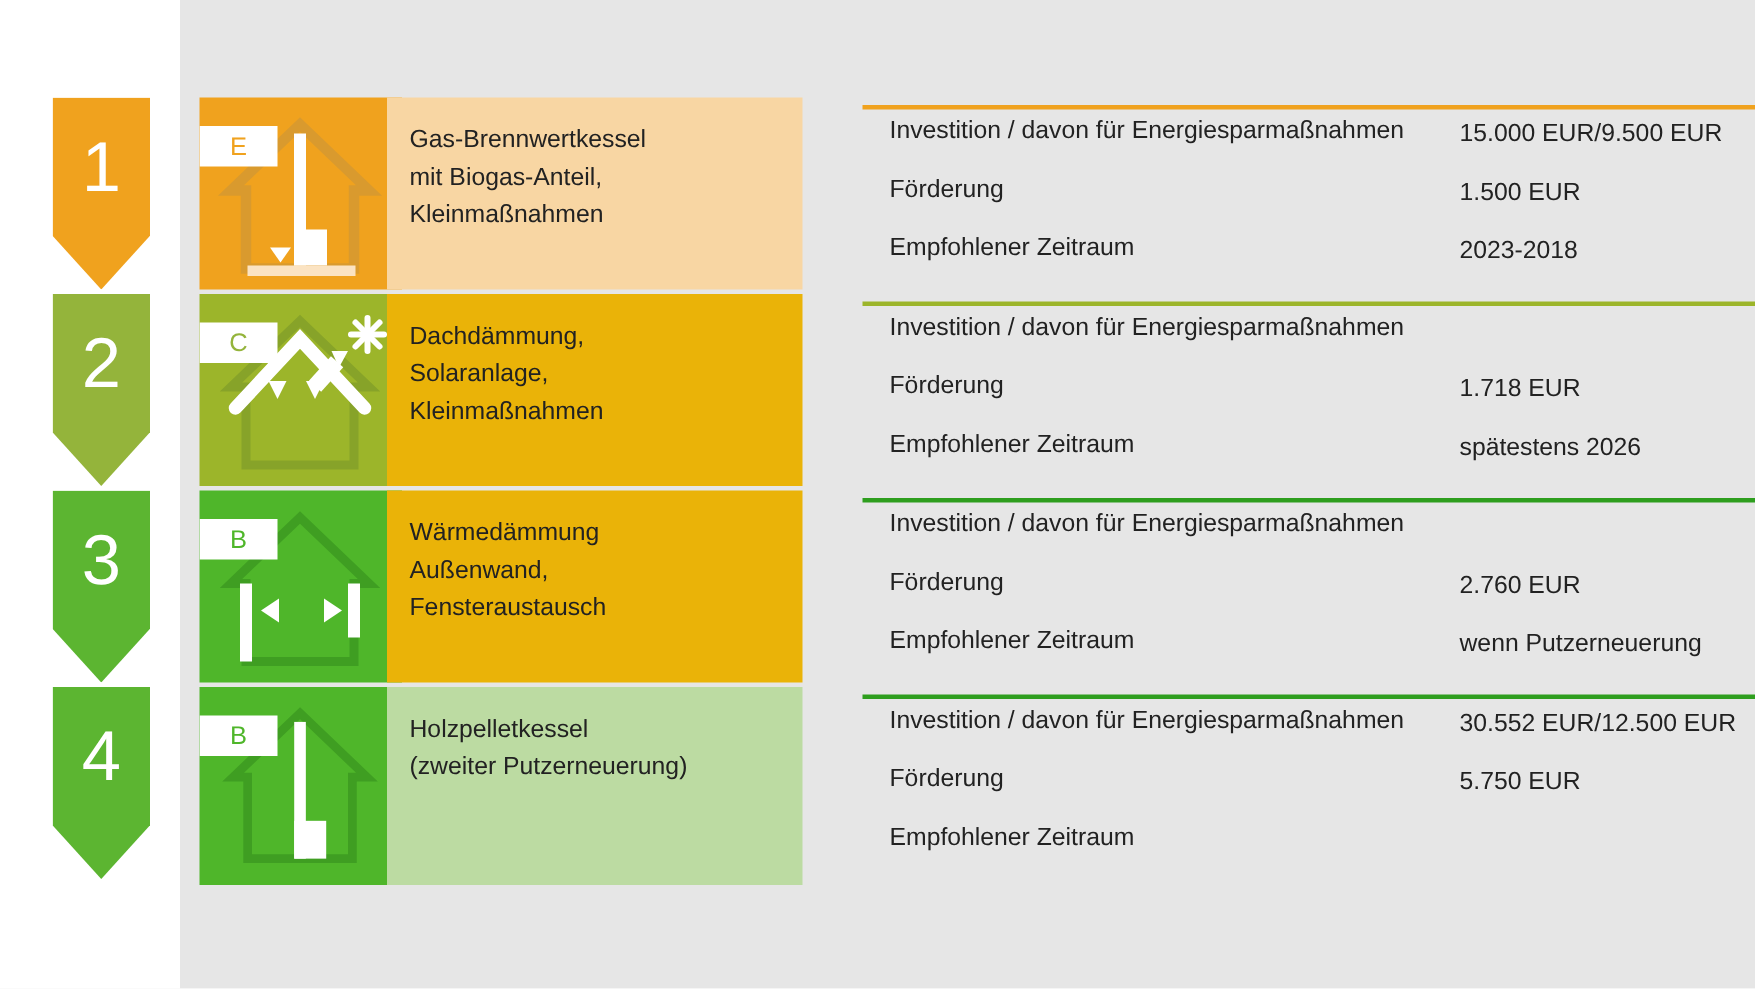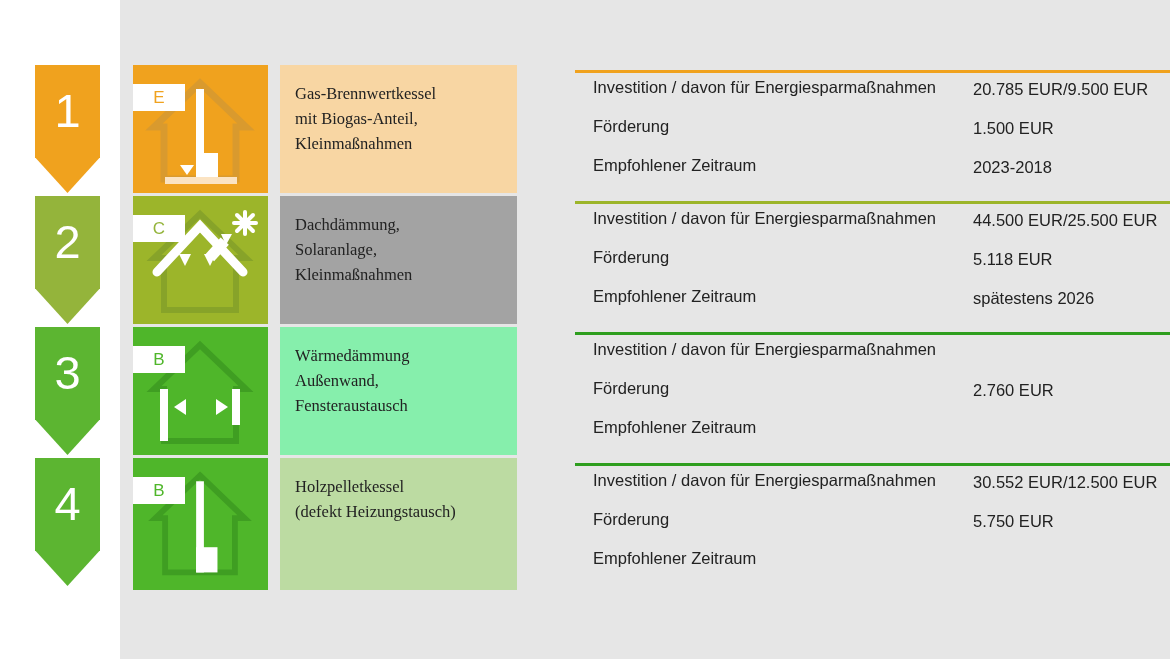--- a/index.html
+++ b/index.html
@@ -93,26 +93,25 @@
   .icon-svg {
     position: absolute;
     left: 0; top: 0;
     width: 135px;
     height: 128px;
   }
 
   
   .desc-tile {
     position: absolute;
-    left: 280px;
-    width: 237px;
+    left: 258px;
+    width: 277px;
     height: 128px;
     box-sizing: border-box;
     padding: 16px 0 0 15px;
-    font-family: Liberation Serif, serif;
   }
   .desc-tile .desc-text {
     font-size: 16.5px;
     line-height: 25px;
     color: #222222;
     white-space: pre-line;
   }
 
   
   .data-tile {
@@ -196,21 +195,21 @@
     <div class="desc-tile" style="background:#f8d6a3">
       <div class="desc-text">Gas-Brennwertkessel
 mit Biogas-Anteil,
 Kleinmaßnahmen</div>
     </div>
 
     <div class="data-tile" style="top:12px">
       <div class="rule" style="background:#f0a21e"></div>
       <div class="data-line">
         <span class="lbl">Investition / davon für Energiesparmaßnahmen</span>
-        <span class="val">20.785 EUR/9.500 EUR</span>
+        <span class="val">15.000 EUR/9.500 EUR</span>
       </div>
       <div class="data-line">
         <span class="lbl">Förderung</span>
         <span class="val">1.500 EUR</span>
       </div>
       <div class="data-line">
         <span class="lbl">Empfohlener Zeitraum</span>
         <span class="val">2023-2018</span>
       </div>
     </div>
@@ -230,35 +229,34 @@
         <g stroke="#ffffff" stroke-width="4" stroke-linecap="round">
           <line x1="112" y1="16" x2="112" y2="38"></line>
           <line x1="101" y1="27" x2="123" y2="27"></line>
           <line x1="104" y1="19" x2="120" y2="35"></line>
           <line x1="120" y1="19" x2="104" y2="35"></line>
         </g>
       </svg>
       <div class="badge" style="color:#94b43b">C</div>
     </div>
 
-    <div class="desc-tile" style="background:#a3a3a3">
+    <div class="desc-tile" style="background:#eab308">
       <div class="desc-text">Dachdämmung,
 Solaranlage,
 Kleinmaßnahmen</div>
     </div>
 
     <div class="data-tile" style="top:12px">
       <div class="rule" style="background:#9cb52a"></div>
       <div class="data-line">
         <span class="lbl">Investition / davon für Energiesparmaßnahmen</span>
-        <span class="val">44.500 EUR/25.500 EUR</span>
       </div>
       <div class="data-line">
         <span class="lbl">Förderung</span>
-        <span class="val">5.118 EUR</span>
+        <span class="val">1.718 EUR</span>
       </div>
       <div class="data-line">
         <span class="lbl">Empfohlener Zeitraum</span>
         <span class="val">spätestens 2026</span>
       </div>
     </div>
   </div>
 
   <div class="row" style="top:327px">
     <div class="icon-tile" style="background:#4fb62a">
@@ -267,54 +265,55 @@
         <rect x="27" y="62" width="8" height="52" fill="#ffffff"></rect>
         <rect x="99" y="62" width="8" height="36" fill="#ffffff"></rect>
         <g fill="#ffffff">
           <polygon points="53,72 53,88 41,80"></polygon>
           <polygon points="83,72 83,88 95,80"></polygon>
         </g>
       </svg>
       <div class="badge" style="color:#4fb62a">B</div>
     </div>
 
-    <div class="desc-tile" style="background:#86efac">
+    <div class="desc-tile" style="background:#eab308">
       <div class="desc-text">Wärmedämmung
 Außenwand,
 Fensteraustausch</div>
     </div>
 
     <div class="data-tile" style="top:12px">
       <div class="rule" style="background:#2e9e1e"></div>
       <div class="data-line">
         <span class="lbl">Investition / davon für Energiesparmaßnahmen</span>
       </div>
       <div class="data-line">
         <span class="lbl">Förderung</span>
         <span class="val">2.760 EUR</span>
       </div>
       <div class="data-line">
         <span class="lbl">Empfohlener Zeitraum</span>
+        <span class="val">wenn Putzerneuerung</span>
       </div>
     </div>
   </div>
 
   <div class="row" style="top:458px;height:132px">
     <div class="icon-tile" style="background:#4fb62a;height:132px">
       <svg class="icon-svg" viewBox="0 0 135 132">
         <path d="M67 18 L113 62 L103 62 L103 118 L31 118 L31 62 L21 62 Z" fill="none" stroke="#3f9e22" stroke-width="6"></path>
         <rect x="63" y="24" width="8" height="94" fill="#ffffff"></rect>
         <rect x="63" y="92" width="22" height="26" fill="#ffffff"></rect>
       </svg>
       <div class="badge" style="color:#4fb62a">B</div>
     </div>
 
     <div class="desc-tile" style="background:#bcdba2;height:132px">
       <div class="desc-text">Holzpelletkessel
-(defekt Heizungstausch)</div>
+(zweiter Putzerneuerung)</div>
     </div>
 
     <div class="data-tile" style="top:12px">
       <div class="rule" style="background:#2e9e1e"></div>
       <div class="data-line">
         <span class="lbl">Investition / davon für Energiesparmaßnahmen</span>
         <span class="val">30.552 EUR/12.500 EUR</span>
       </div>
       <div class="data-line">
         <span class="lbl">Förderung</span>

